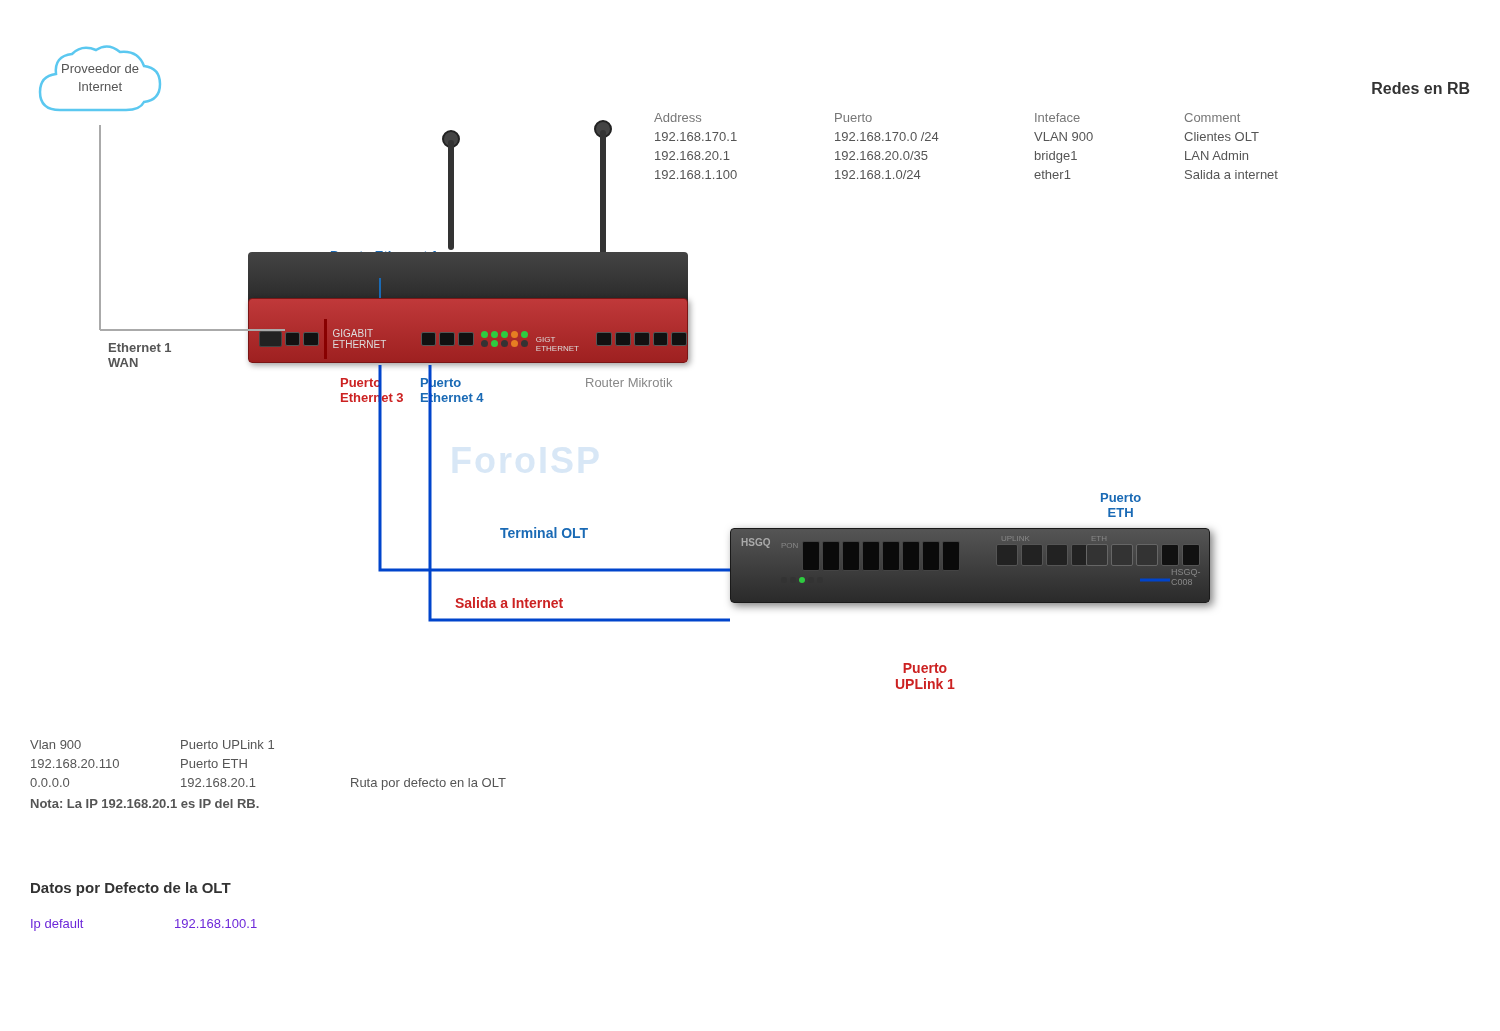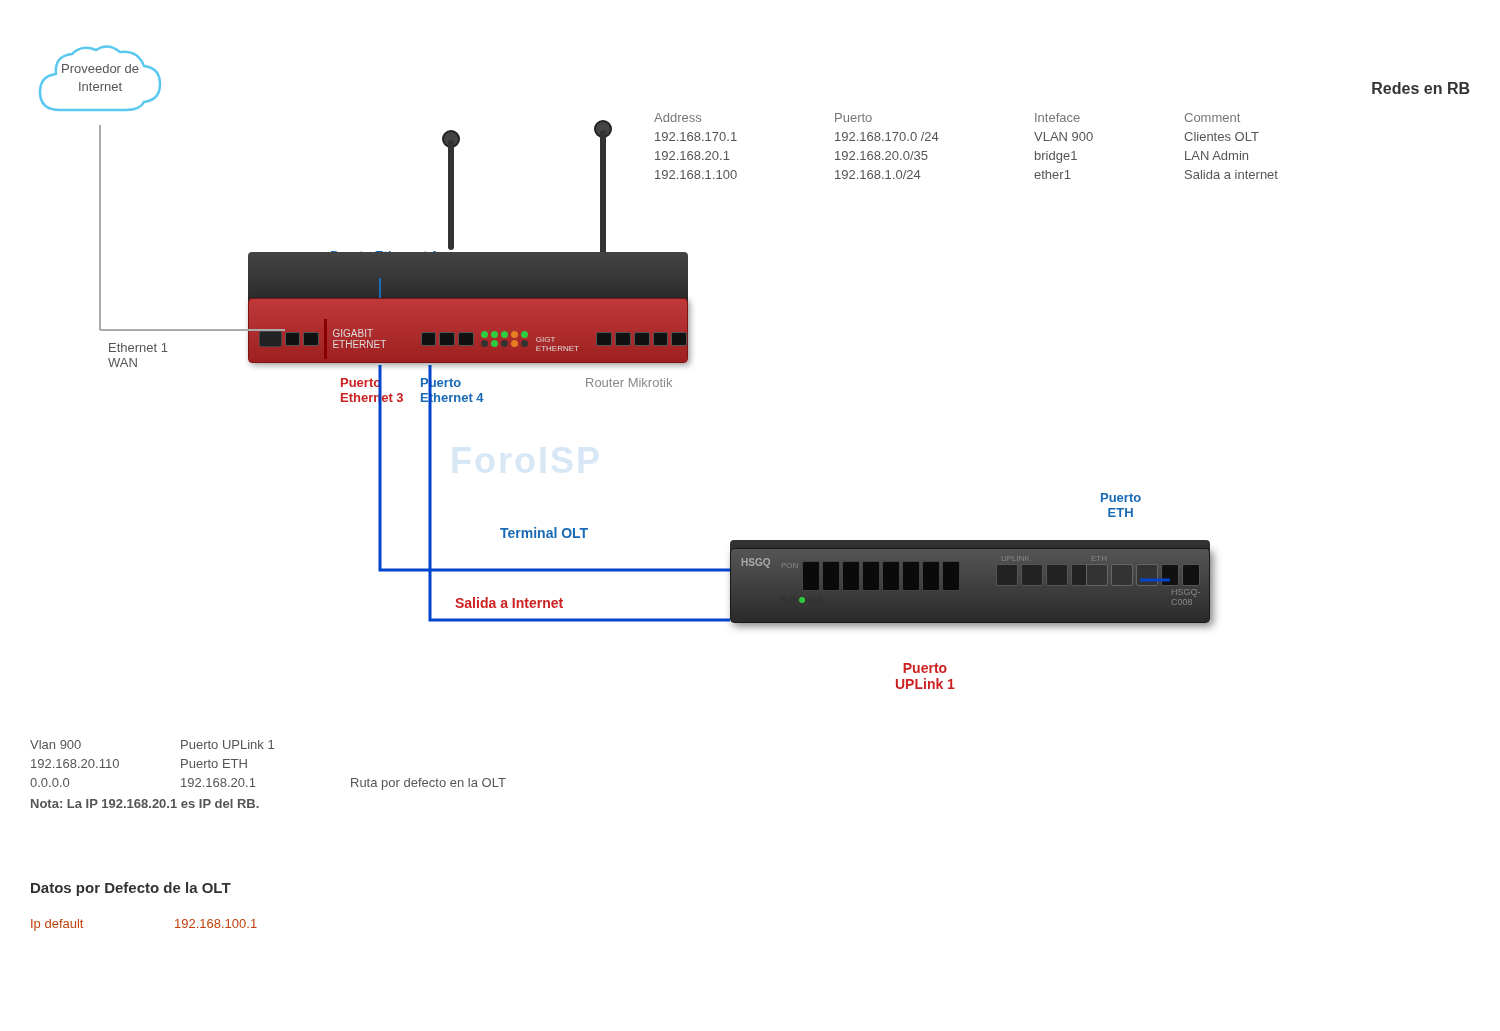--- a/index.html
+++ b/index.html
@@ -107,21 +107,21 @@
       width: 18px;
       height: 18px;
       background: #444;
       border-radius: 50%;
       border: 2px solid #222;
     }
 
     
     .olt-device {
       position: absolute;
-      top: 548px;
+      top: 528px;
       left: 730px;
       width: 480px;
       height: 75px;
       background: linear-gradient(180deg, #555 0%, #2a2a2a 100%);
       border-radius: 4px;
       border: 1px solid #1a1a1a;
       box-shadow: 3px 3px 8px rgba(0,0,0,0.5);
     }
     .olt-top-bar {
       position: absolute;
@@ -206,21 +206,21 @@
   <line x1="100" y1="330" x2="285" y2="330" stroke="#aaa" stroke-width="2"></line>
 
   <polyline points="380,365 380,570 730,570" fill="none" stroke="#0044cc" stroke-width="3"></polyline>
 
   <polyline points="430,365 430,620 730,620" fill="none" stroke="#0044cc" stroke-width="3"></polyline>
 
   <line x1="1140" y1="580" x2="1170" y2="580" stroke="#0044cc" stroke-width="3"></line>
 </svg>
 
 <div class="label" style="top:340px; left:108px;">
-  <span style="white-space:pre-line; font-size:13px; color:#555;">Ethernet 1
+  <span style="white-space:pre-line; font-size:13px; color:#555;font-weight:bold;">Ethernet 1
 WAN</span>
 </div>
 
 <div class="label label-blue" style="top:248px; left:330px; text-align:center;">
   <span style="display:block;">Puerto
 Ethernet 1</span>
 </div>
 
 <div class="antenna-top-left"></div>
 <div class="antenna-left"></div>
@@ -379,21 +379,21 @@
     <div></div>
     <div>0.0.0.0</div>
     <div>192.168.20.1</div>
     <div>Ruta  por defecto en la OLT</div>
   </div>
   <div style="font-size:13px; color:#555; margin-top:6px; font-weight:bold;">Nota: La IP 192.168.20.1 es IP del RB.</div>
 </div>
 
 <div style="position:absolute; bottom:100px; left:30px;">
   <div style="font-weight:bold; font-size:15px; color:#333; margin-bottom:20px;">Datos por Defecto de la OLT</div>
-  <div style="display:grid; grid-template-columns:140px auto; gap:4px; font-size:13px; color:#c2410c;">
+  <div style="display:grid; grid-template-columns:140px auto; gap:4px; font-size:13px; color:#6d28d9;">
     <div>Ip default</div>
     <div>192.168.100.1</div>
   </div>
 </div>
 
 <svg style="position:absolute;top:0;left:0;width:1500px;height:1031px;pointer-events:none;z-index:6;">
 
   <line x1="380" y1="278" x2="380" y2="298" stroke="#1a6ab5" stroke-width="2"></line>
 </svg>
 

